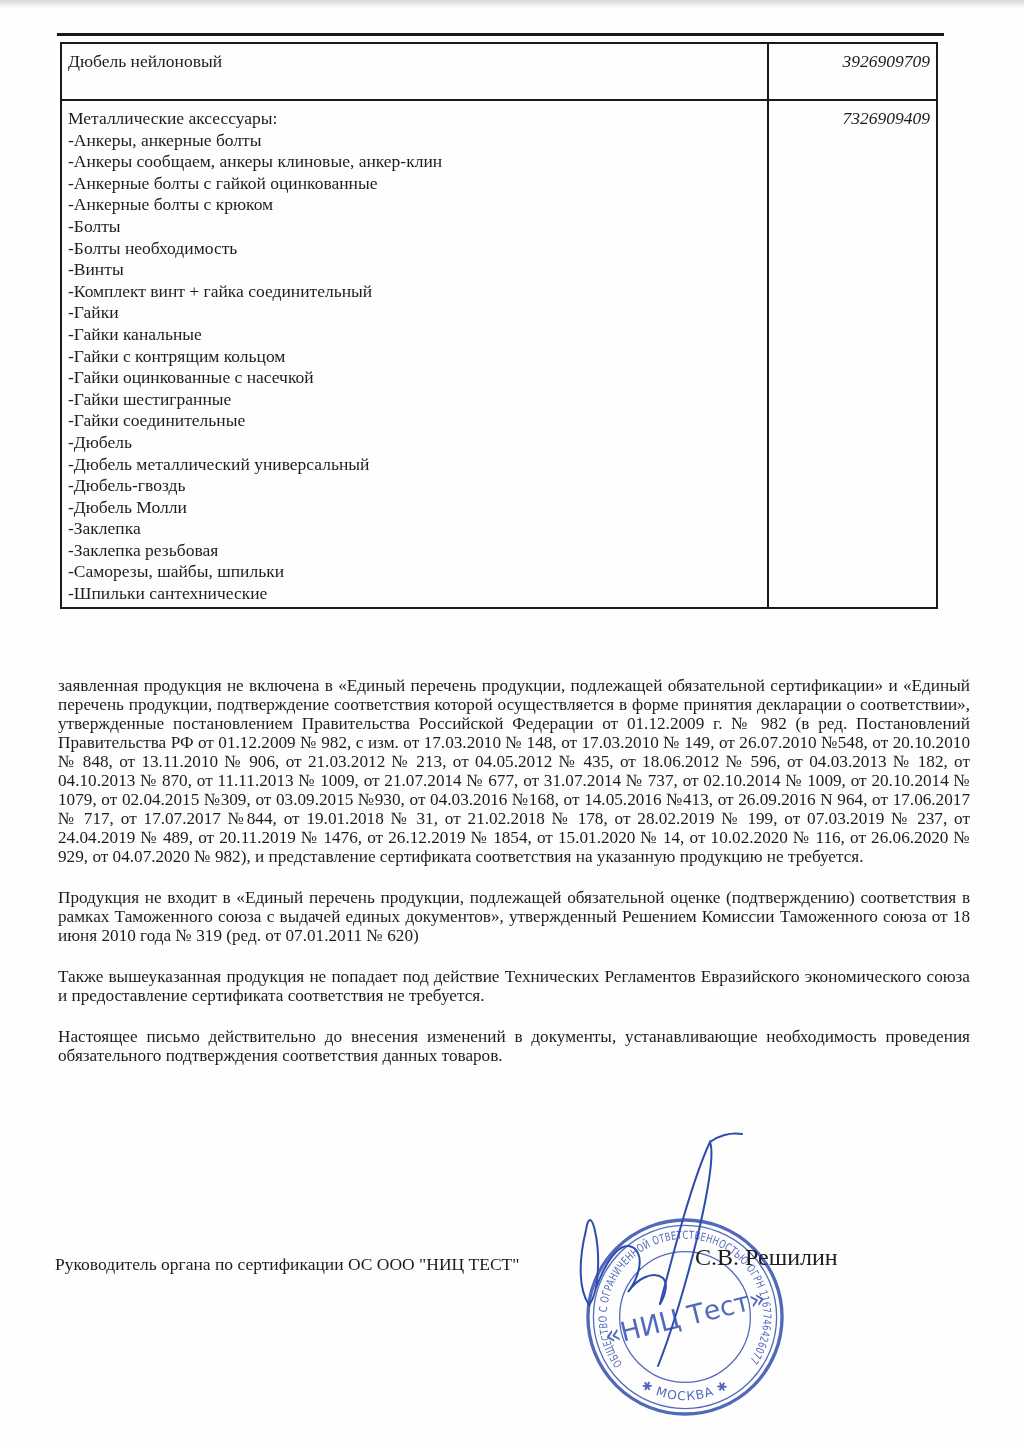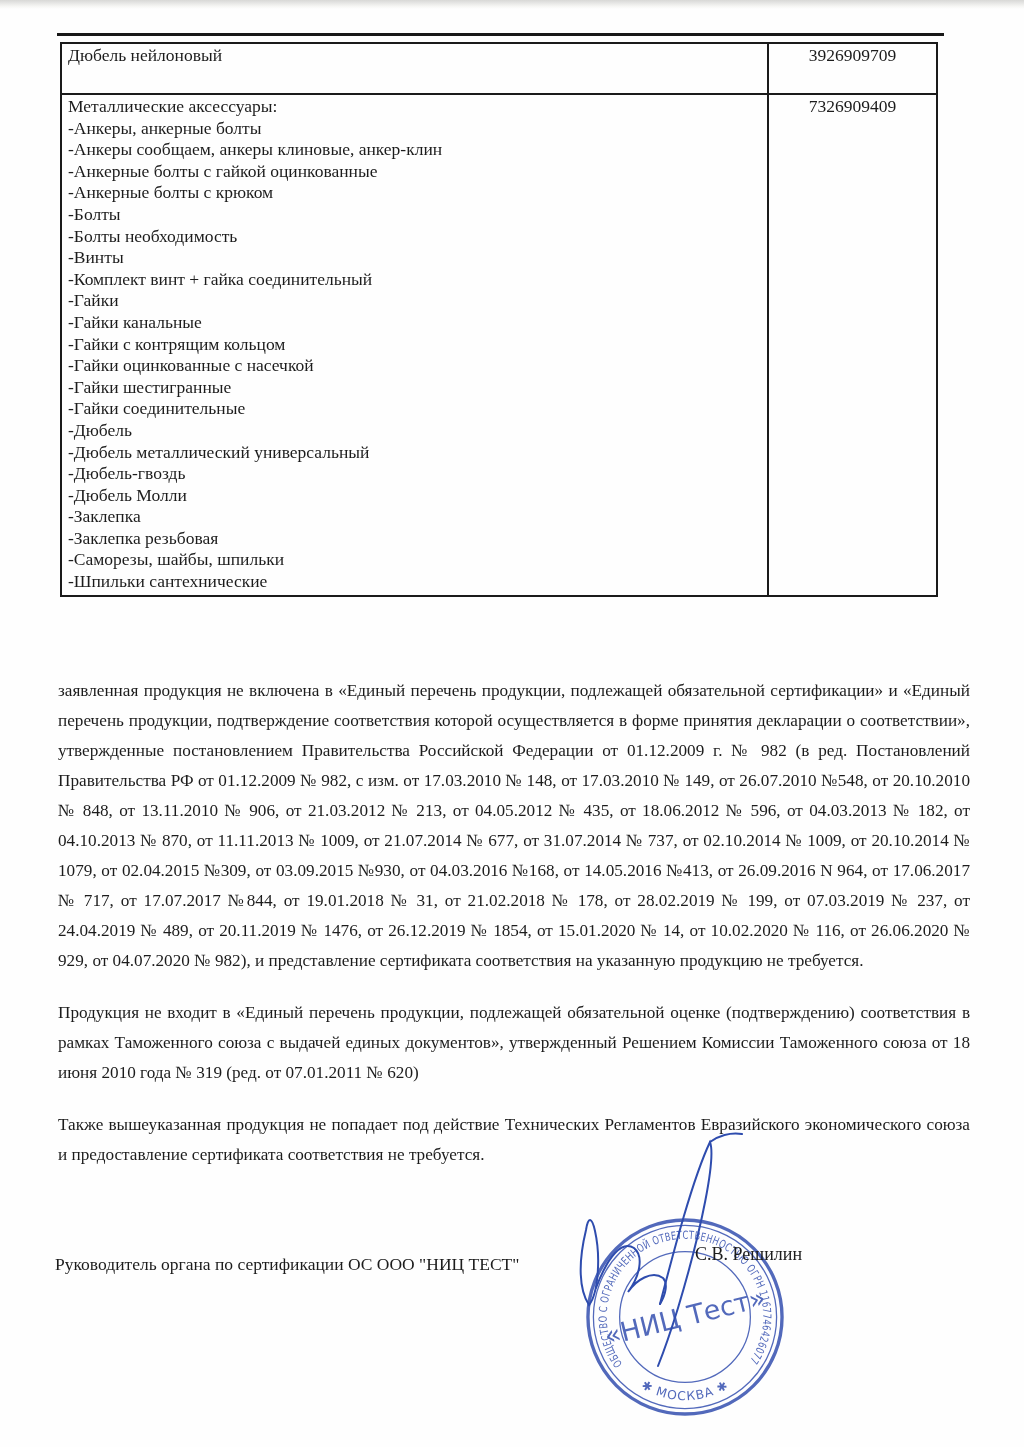--- a/index.html
+++ b/index.html
@@ -23,51 +23,51 @@
   
   table.codes{
     position:absolute;top:42px;left:60px;
     width:878px;border-collapse:collapse;
     table-layout:fixed;
   }
   table.codes td{
     border:2px solid #1a1a1a;
     vertical-align:top;
     font-size:17.5px;
-    padding:1px 6px 2px 6px;
+    padding:7px 6px 2px 6px;
   }
   td.c1{width:693px;}
-  td.c2{text-align:center;font-size:18px;padding-top:9px;}
+  td.c2{text-align:right;font-size:18px;padding-top:9px;font-style:italic;}
   tr.r1 td{height:46px;}
   tr.r2 td{height:44px;}
   .group-title{line-height:21.6px;}
   .group-items div{line-height:21.6px;white-space:nowrap;}
   
   .textblock{
     position:absolute;top:676px;left:58px;width:912px;
   }
   .intro{
     font-size:17.5px;
     padding-left:62px;
     margin:0 0 16px 0;
   }
   .para{
     font-size:17.2px;
-    line-height:30px;
+    line-height:19px;
     text-align:justify;
     margin:0 0 22px 0;
   }
   .para:last-child{margin-bottom:0;}
   
   .sig-row{
     position:absolute;top:1238px;left:55px;width:915px;height:30px;
     font-size:17.5px;
   }
   .sig-title{position:absolute;left:0;top:16px;}
-  .sig-name{position:absolute;left:640px;top:6px;z-index:4;font-size:18px;font-family:Liberation Serif, serif;}
+  .sig-name{position:absolute;left:640px;top:6px;z-index:4;font-size:24px;font-family:Liberation Serif, serif;}
   .stamp{
     position:absolute;left:583px;top:1215px;width:204px;height:204px;
     z-index:1;opacity:.88;
   }
   .autograph{
     position:absolute;left:560px;top:1118px;width:260px;height:312px;
     z-index:2;
   }
 </style>
 </head>
@@ -115,20 +115,21 @@
         </td>
         <td class="c2">7326909409</td>
       </tr>
     </tbody>
   </table>
 
   <div class="textblock">
     <p class="para">заявленная продукция не включена в «Единый перечень продукции, подлежащей обязательной сертификации» и «Единый перечень продукции, подтверждение соответствия которой осуществляется в форме принятия декларации о соответствии», утвержденные постановлением Правительства Российской Федерации от 01.12.2009 г. № 982 (в ред. Постановлений Правительства РФ от 01.12.2009 № 982, с изм. от 17.03.2010 № 148, от 17.03.2010 № 149, от 26.07.2010 №548, от 20.10.2010 № 848, от 13.11.2010 № 906, от 21.03.2012 № 213, от 04.05.2012 № 435, от 18.06.2012 № 596, от 04.03.2013 № 182, от 04.10.2013 № 870, от 11.11.2013 № 1009, от 21.07.2014 № 677, от 31.07.2014 № 737, от 02.10.2014 № 1009, от 20.10.2014 № 1079, от 02.04.2015 №309, от 03.09.2015 №930, от 04.03.2016 №168, от 14.05.2016 №413, от 26.09.2016 N 964, от 17.06.2017 № 717, от 17.07.2017 №844, от 19.01.2018 № 31, от 21.02.2018 № 178, от 28.02.2019 № 199, от 07.03.2019 № 237, от 24.04.2019 № 489, от 20.11.2019 № 1476, от 26.12.2019 № 1854, от 15.01.2020 № 14, от 10.02.2020 № 116, от 26.06.2020 № 929, от 04.07.2020 № 982), и представление сертификата соответствия на указанную продукцию не требуется.</p>
     <p class="para">Продукция не входит в «Единый перечень продукции, подлежащей обязательной оценке (подтверждению) соответствия в рамках Таможенного союза с выдачей единых документов», утвержденный Решением Комиссии Таможенного союза от 18 июня 2010 года № 319 (ред. от 07.01.2011 № 620)</p>
     <p class="para">Также вышеуказанная продукция не попадает под действие Технических Регламентов Евразийского экономического союза и предоставление сертификата соответствия не требуется.</p>
+    <p class="para">Настоящее письмо действительно до внесения изменений в документы, устанавливающие необходимость проведения обязательного подтверждения соответствия данных товаров.</p>
   </div>
 
   <div class="sig-row">
     <span class="sig-title">Руководитель органа по сертификации ОС ООО "НИЦ ТЕСТ"</span>
     <span class="sig-name">С.В. Решилин</span>
   </div>
 
   <svg class="stamp" viewBox="0 0 206 206" xmlns="http://www.w3.org/2000/svg">
     <g fill="none" stroke="#3b55b2">
       <circle cx="103" cy="103" r="98" stroke-width="3.4"></circle>

